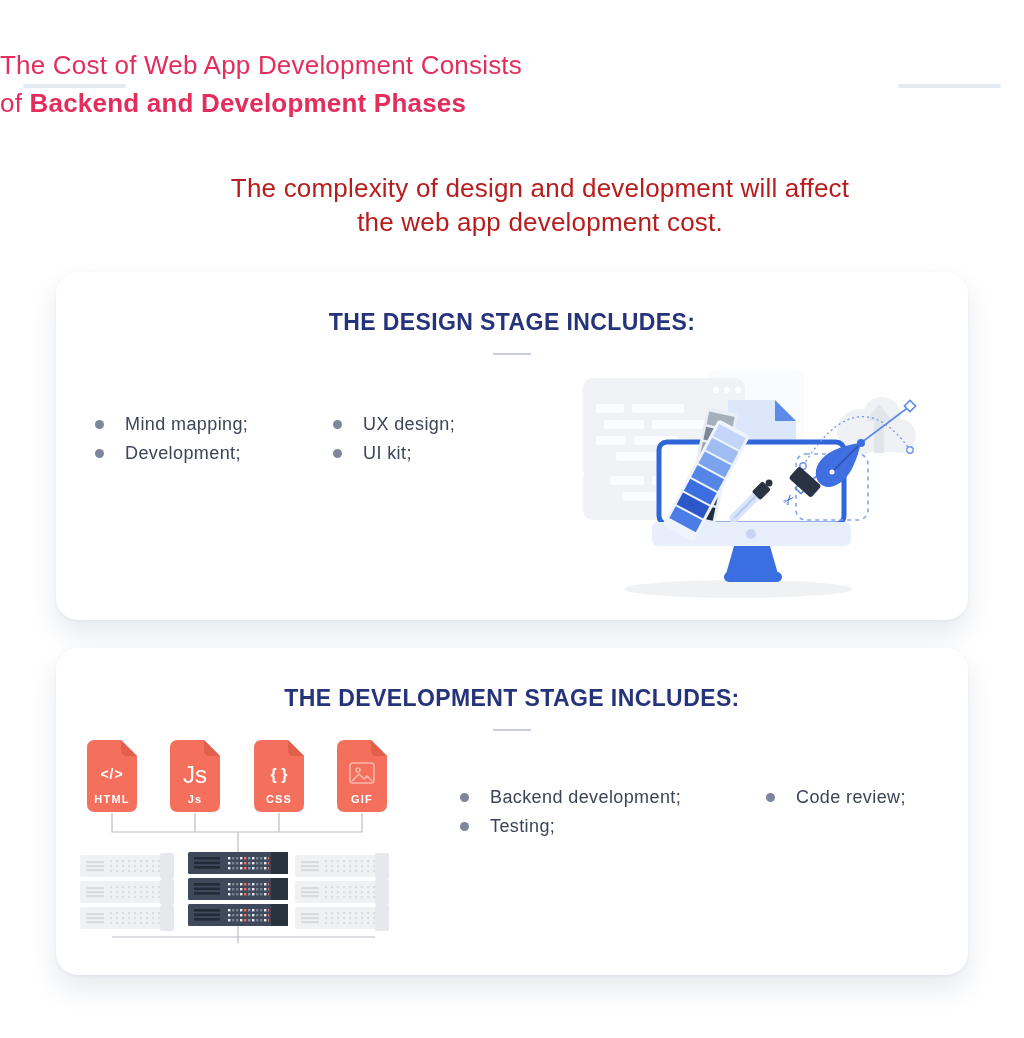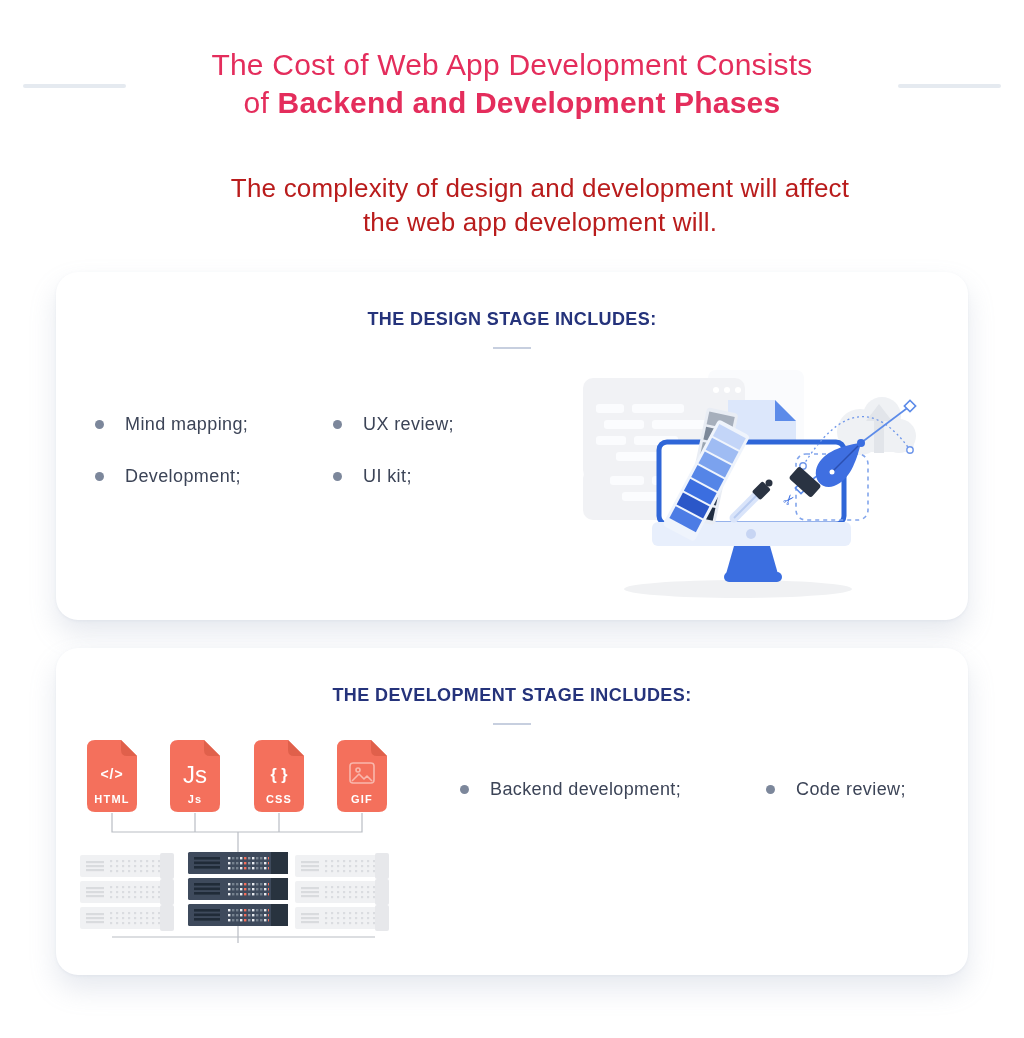--- a/index.html
+++ b/index.html
@@ -7,76 +7,76 @@
     width:1024px; height:1038px; position:relative; overflow:hidden;
     background:#ffffff;
     font-family:"Liberation Sans", sans-serif;
   }
   
   .deco { position:absolute; top:84px; width:103px; height:4px; background:#E5EAF0; border-radius:2px; }
   .deco.left { left:23px; }
   .deco.right { right:23px; }
   .title {
     position:absolute; top:46px; left:0; width:100%; margin:0;
-    text-align:center; font-size:30px; line-height:38px; font-weight:normal;
+    text-align:left; font-size:26px; line-height:38px; font-weight:normal;
     color:#E42D5C; letter-spacing:0.2px;
   }
   .title strong { font-weight:bold; }
   .subtitle {
     position:absolute; top:171px; left:0; width:100%; margin:0;
     text-align:center; font-size:26px; line-height:34px;
     color:#b91c1c; letter-spacing:0.2px;padding-left:28px;
   }
   
   .card {
     position:absolute; left:56px; width:912px; background:#ffffff;
     border-radius:22px;
     box-shadow:0 1px 3px rgba(130,145,175,.10), 0 14px 28px rgba(130,145,175,.20);
   }
   .card.design { top:272px; height:348px; }
   .card.dev    { top:648px; height:327px; }
   .card h2 {
-    margin:37px 0 0; text-align:center; font-size:18px; font-weight:bold;
+    margin:37px 0 0; text-align:center; font-size:23px; font-weight:bold;
     color:#25337B; letter-spacing:0.4px;
   }
   .divider { width:38px; height:2px; background:#C7CFDF; margin:17px auto 0; }
   
-  .bullets { position:absolute; display:grid; row-gap:24px; }
+  .bullets { position:absolute; display:grid; row-gap:1px; }
   .design .bullets { left:39px;  top:138px; grid-template-columns:238px 200px; }
-  .dev    .bullets { left:404px; top:127px; grid-template-columns:306px 200px; }
+  .dev    .bullets { left:404px; top:135px; grid-template-columns:306px 200px; }
   .bullet { display:flex; align-items:center; height:28px; }
   .dot { width:9px; height:9px; border-radius:50%; background:#7C879B; margin-right:21px; flex:none; }
   .bullet .txt { font-size:18px; color:#3C4457; letter-spacing:0.4px; white-space:nowrap; }
   
   .design-illo { position:absolute; left:502px; top:86px; }
   .dev-illo    { position:absolute; left:19px;  top:77px; }
   svg text { font-family:"Liberation Sans", sans-serif; }
 </style>
 </head>
 <body>
 
 <div class="deco left"></div>
 <div class="deco right"></div>
 
 <h1 class="title"><span>The Cost of Web App Development Consists</span><br><span>of </span><strong>Backend and Development Phases</strong></h1>
 
-<p class="subtitle"><span>The complexity of design and development will affect</span><br><span>the web app development will.</span></p>
+<p class="subtitle"><span>The complexity of design and development will affect</span><br><span>the web app development cost.</span></p>
 
 <section class="card design">
   <h2>THE DESIGN STAGE INCLUDES:</h2>
   <div class="divider"></div>
 
   <div class="bullets">
     <div class="bullet">
       <span class="dot"></span>
       <span class="txt">Mind mapping;</span>
     </div>
     <div class="bullet">
       <span class="dot"></span>
-      <span class="txt">UX review;</span>
+      <span class="txt">UX design;</span>
     </div>
     <div class="bullet">
       <span class="dot"></span>
       <span class="txt">Development;</span>
     </div>
     <div class="bullet">
       <span class="dot"></span>
       <span class="txt">UI kit;</span>
     </div>
   </div>
@@ -284,14 +284,18 @@
 
   <div class="bullets">
     <div class="bullet">
       <span class="dot"></span>
       <span class="txt">Backend development;</span>
     </div>
     <div class="bullet">
       <span class="dot"></span>
       <span class="txt">Code review;</span>
     </div>
+    <div class="bullet">
+      <span class="dot"></span>
+      <span class="txt">Testing;</span>
+    </div>
   </div>
 </section>
 
 </body></html>

